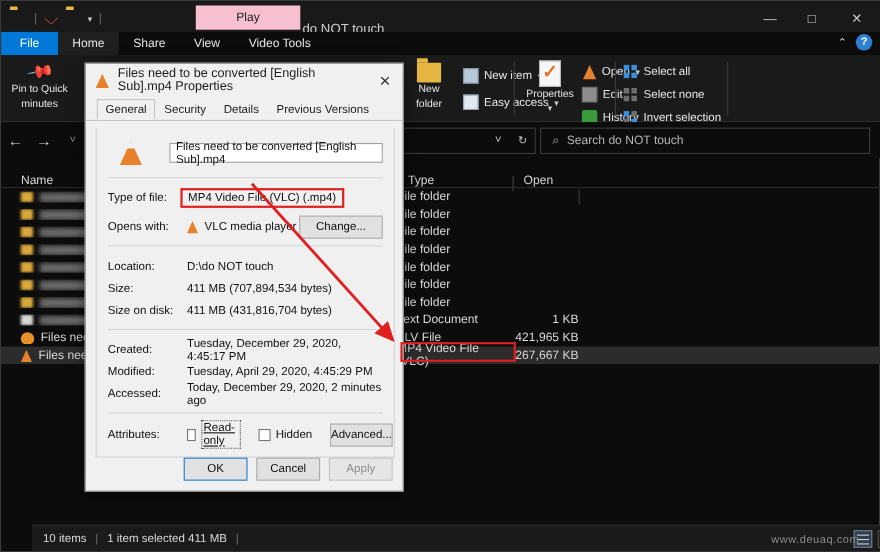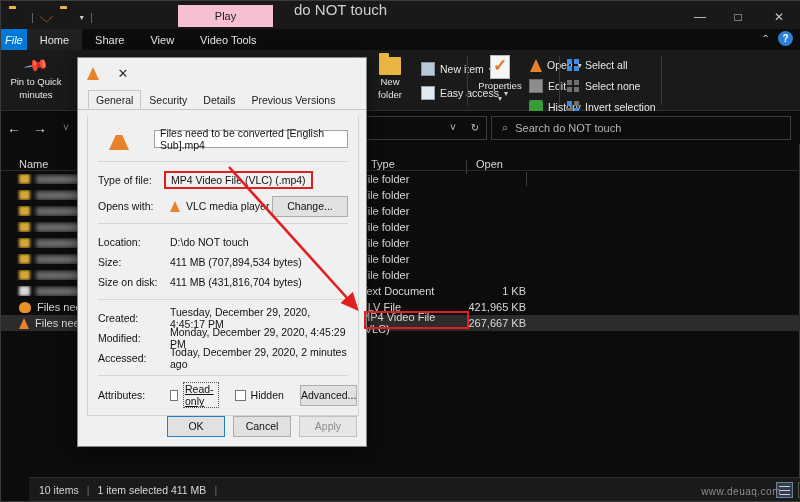--- a/index.html
+++ b/index.html
@@ -43,36 +43,36 @@
   }
   .qat-sep { color:#6b6b6b; font-size:11px; padding:0 2px; }
   .qat-chev { color:#cdcdcd; font-size:8px; }
 
   .play-tab {
     position: absolute; left: 177px; top: 4px; width: 95px; height: 22px;
     background: #f7c0d0; color: #1b1b1b; font-size: 11px;
     display:flex; align-items:center; justify-content:center;
   }
   .win-title {
-    position:absolute; left: 293px; top: 0; height: 32px;
-    display:flex; align-items:flex-start; color:#cfcfcf; font-size:15px;
+    position:absolute; left: 274px; top: 0; height: 32px;
+    display:flex; align-items:flex-end; color:#cfcfcf; font-size:12px;
   }
   .wctrls { position:absolute; right:0; top:0; display:flex; height:32px; }
   .wbtn { width:38px; height:32px; display:flex; align-items:center;
     justify-content:center; color:#c8c8c8; font-size:12px; }
   .wbtn.close { width:44px; }
 
   
   .tabstrip {
     position:absolute; left:0; top:28px; width:800px; height:21px;
     background:#0c0c0c; display:flex; align-items:stretch;
   }
   .tab { display:flex; align-items:center; padding:0 13px; font-size:11px;
     color:#e4e4e4; }
-  .tab.file { background:#0078d7; color:#fff; padding:0 4px;font-style:italic; }
+  .tab.file { background:#0078d7; color:#fff; padding:0 17px; }
   .tab.active { background:#202020; }
   .ribbon-right {
     position:absolute; right:6px; top:30px; display:flex; align-items:center;
     gap:8px;
   }
   .caret-up { color:#d0d0d0; font-size:10px; }
   .help-ico {
     width:15px; height:15px; border-radius:50%; background:#2d7fd3;
     color:#fff; font-size:10px; display:flex; align-items:center;
     justify-content:center; font-weight:bold;
@@ -535,20 +535,21 @@
       <div class="vbtn">
           <i style="left:2px;top:2px;width:11px;height:10px;background:#9fb4c6;"></i>
         </div>
     </div>
   </div>
   <div class="watermark">www.deuaq.com</div>
 
   <div class="dlg">
     <div class="dlg-title">
       <span class="dlg-vlc"></span>
+      <span class="dlg-title-txt">Files need to be converted [English Sub].mp4 Properties</span>
       <span class="dlg-close">
           <span>✕</span>
         </span>
     </div>
 
     <div class="tabs">
       <div class="dtab active"><span>General</span></div>
       <div class="dtab"><span>Security</span></div>
       <div class="dtab"><span>Details</span></div>
       <div class="dtab"><span>Previous Versions</span></div>
@@ -591,21 +592,21 @@
       </div>
 
       <div class="hr"></div>
 
       <div class="prow">
         <span class="plabel">Created:</span>
         <span class="pval">Tuesday, December 29, 2020, 4:45:17 PM</span>
       </div>
       <div class="prow">
         <span class="plabel">Modified:</span>
-        <span class="pval">Monday, December 29, 2020, 4:45:29 PM</span>
+        <span class="pval">Tuesday, April 29, 2020, 4:45:29 PM</span>
       </div>
       <div class="prow">
         <span class="plabel">Accessed:</span>
         <span class="pval">Today, December 29, 2020, 2 minutes ago</span>
       </div>
 
       <div class="hr"></div>
 
       <div class="attrrow">
         <span class="plabel">Attributes:</span>

